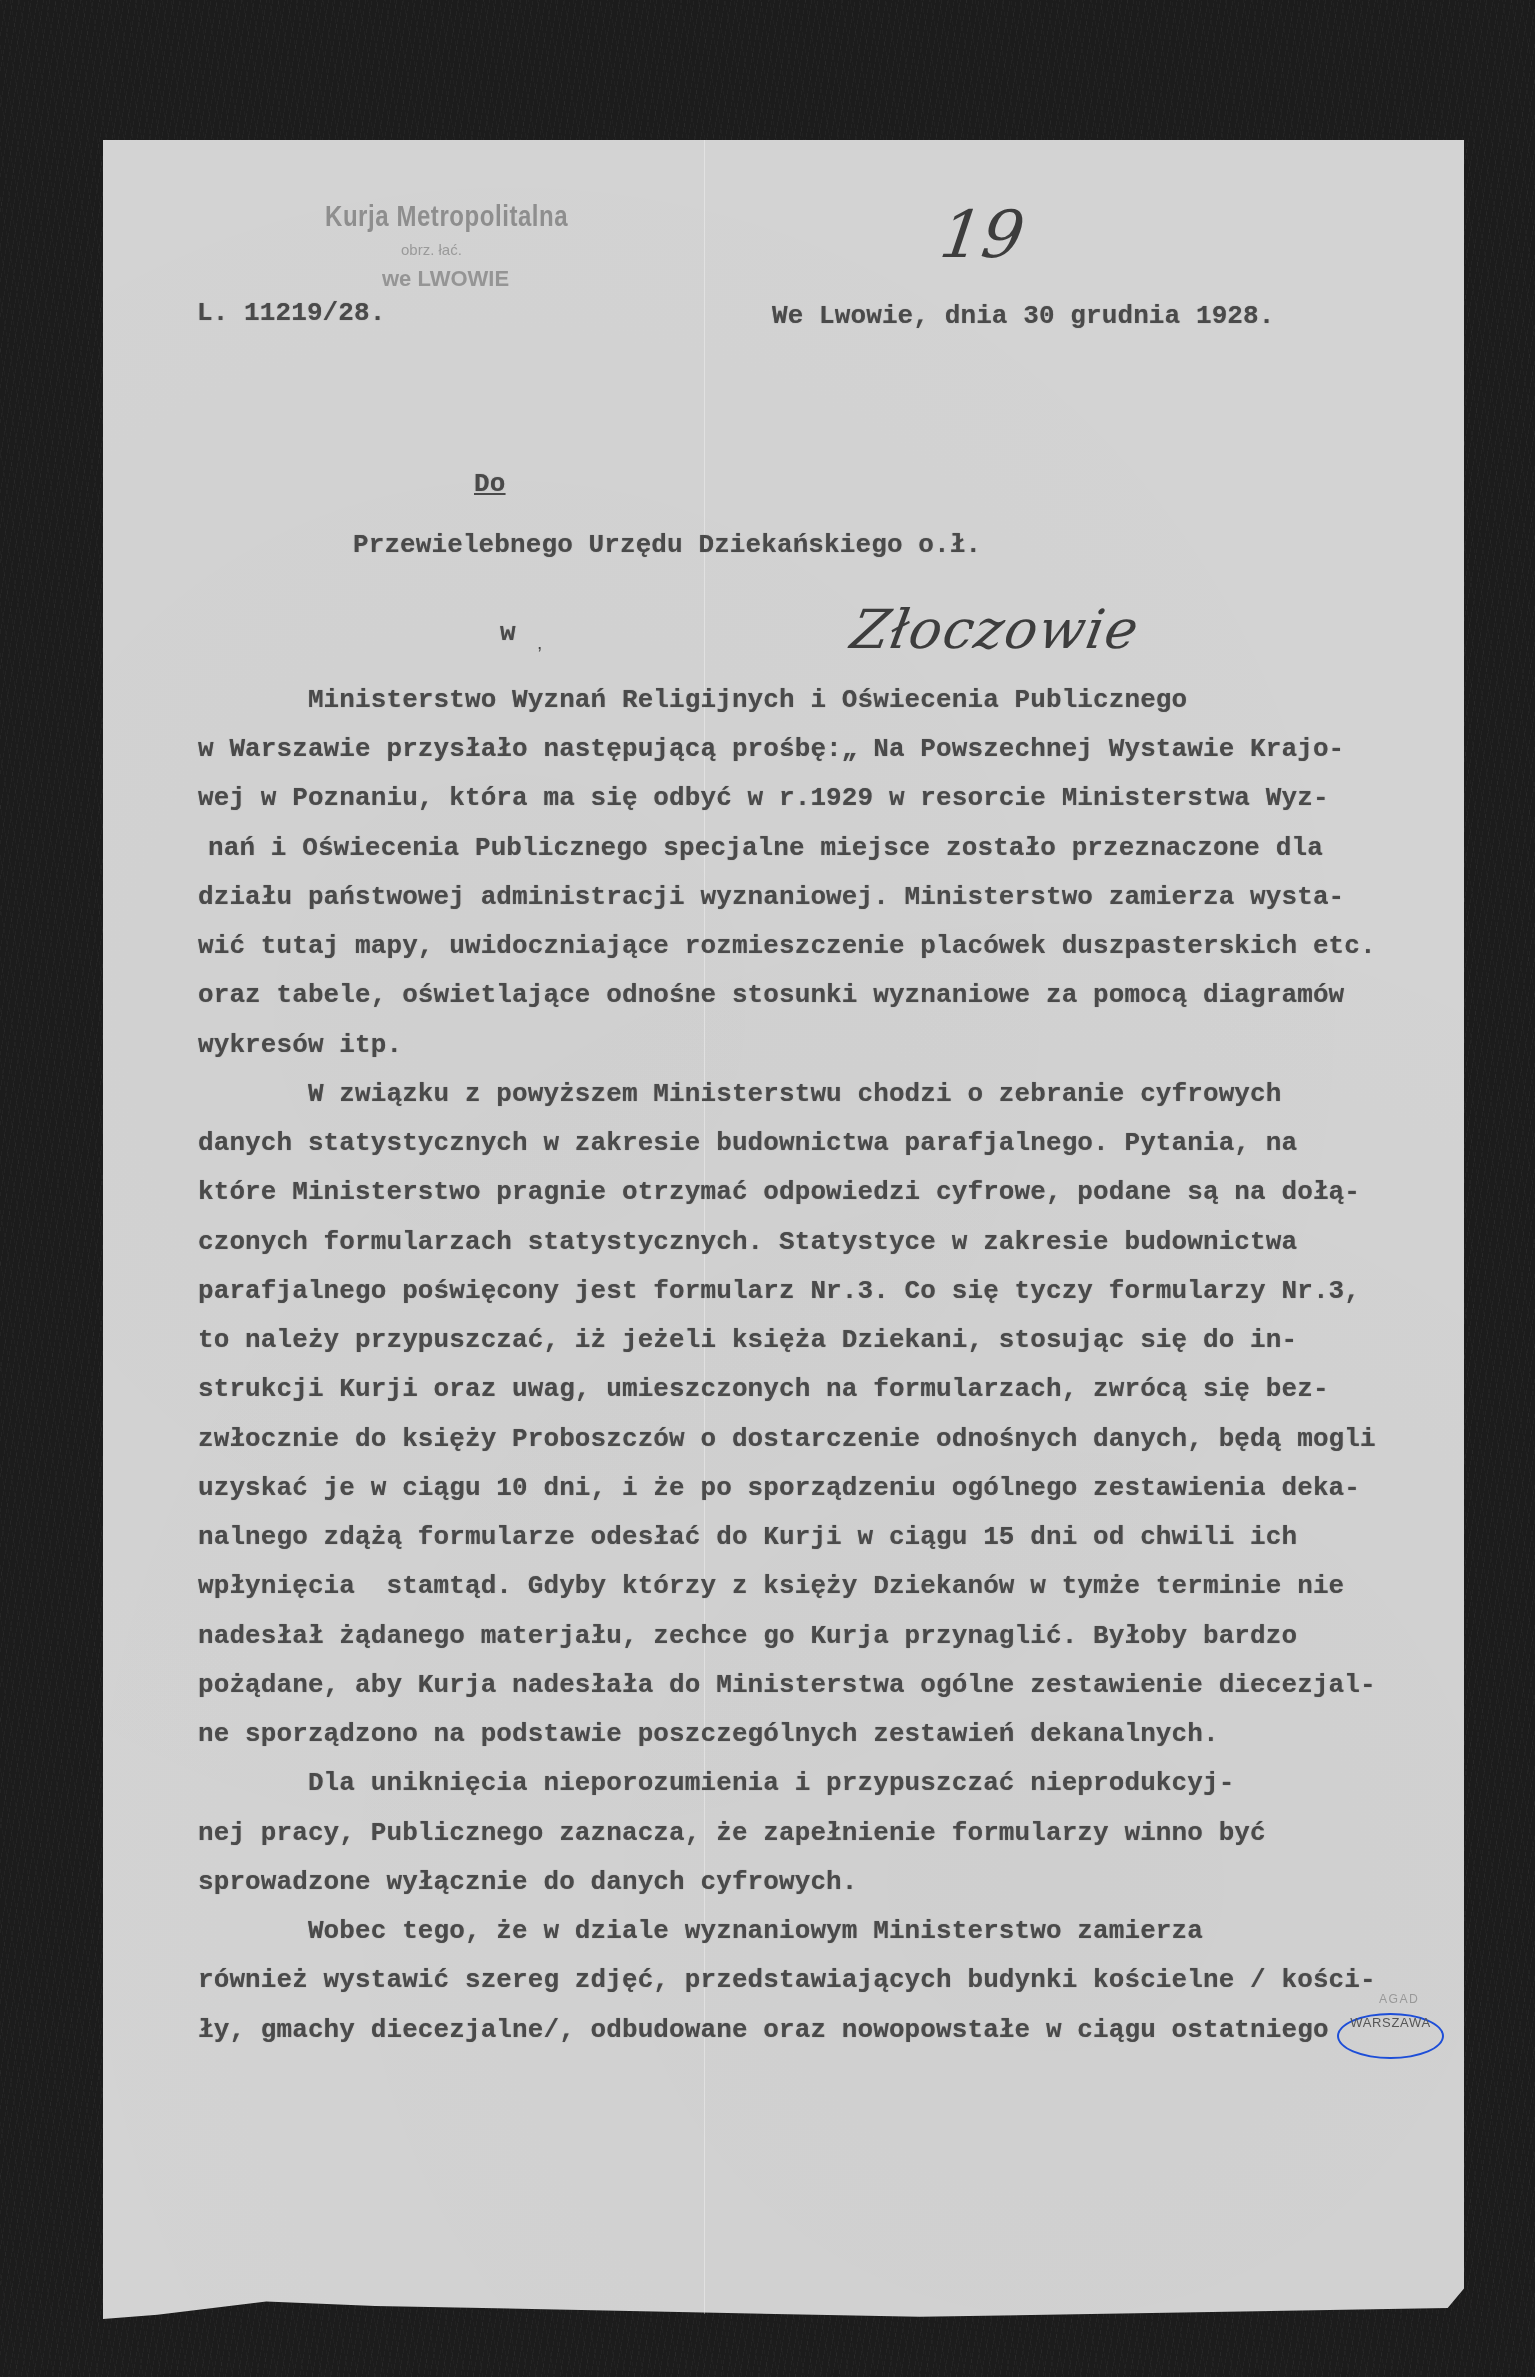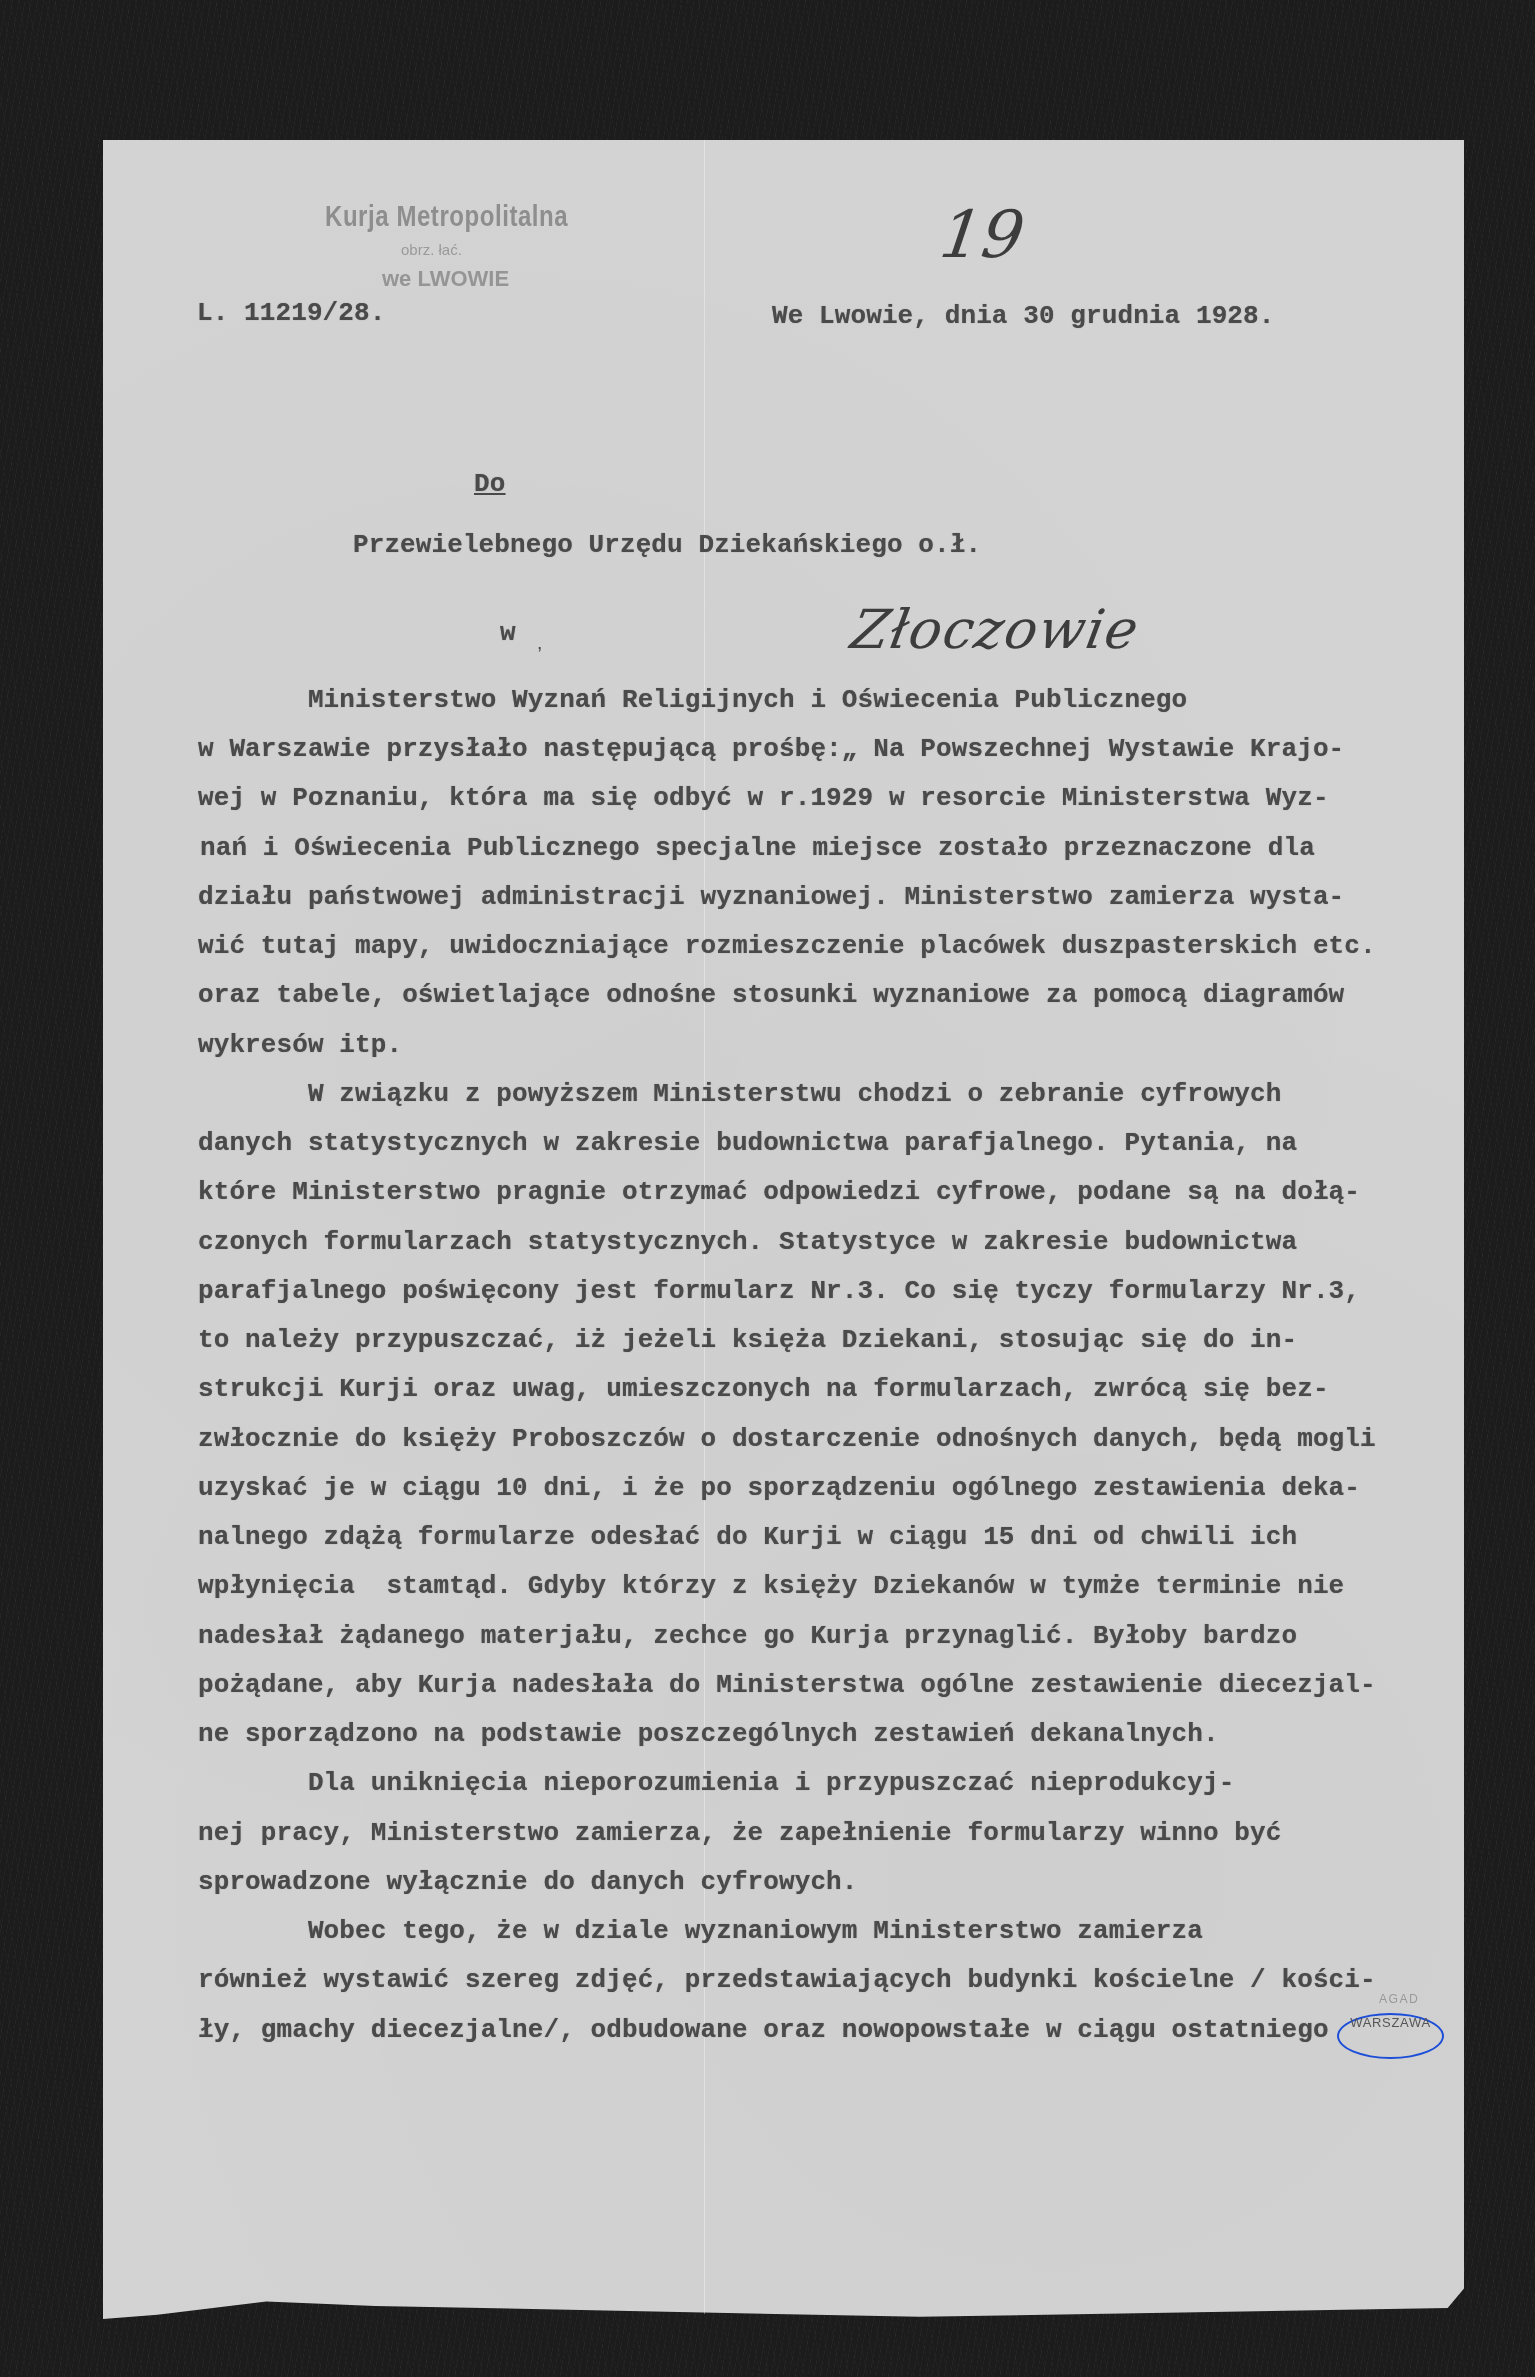--- a/index.html
+++ b/index.html
@@ -72,41 +72,41 @@
 <div class="tw" style="left:474px; top:469px;text-decoration:underline;">Do</div>
 <div class="tw" style="left:353px; top:530px;">Przewielebnego Urzędu Dziekańskiego o.ł.</div>
 <div class="mark" style="left:537px; top:632px; font-size:19px;">,</div>
 <div class="tw" style="left:500px; top:618px;">w</div>
 <div class="handwritten place">Złoczowie</div>
 
 <div id="body-lines">
     <div class="tw" style="left: 198px; top: 685px;">       Ministerstwo Wyznań Religijnych i Oświecenia Publicznego</div>
     <div class="tw" style="left: 198px; top: 734px;">w Warszawie przysłało następującą prośbę:„ Na Powszechnej Wystawie Krajo-</div>
     <div class="tw" style="left: 198px; top: 783px;">wej w Poznaniu, która ma się odbyć w r.1929 w resorcie Ministerstwa Wyz-</div>
-    <div class="tw" style="left: 200px; top: 833px;">nań i Oświecenia Publicznego specjalne miejsce zostało przeznaczone dla</div>
+    <div class="tw" style="left: 208px; top: 833px;">nań i Oświecenia Publicznego specjalne miejsce zostało przeznaczone dla</div>
     <div class="tw" style="left: 198px; top: 882px;">działu państwowej administracji wyznaniowej. Ministerstwo zamierza wysta-</div>
     <div class="tw" style="left: 198px; top: 931px;">wić tutaj mapy, uwidoczniające rozmieszczenie placówek duszpasterskich etc.</div>
     <div class="tw" style="left: 198px; top: 980px;">oraz tabele, oświetlające odnośne stosunki wyznaniowe za pomocą diagramów</div>
     <div class="tw" style="left: 198px; top: 1030px;">wykresów itp.</div>
     <div class="tw" style="left: 198px; top: 1079px;">       W związku z powyższem Ministerstwu chodzi o zebranie cyfrowych</div>
     <div class="tw" style="left: 198px; top: 1128px;">danych statystycznych w zakresie budownictwa parafjalnego. Pytania, na</div>
     <div class="tw" style="left: 198px; top: 1177px;">które Ministerstwo pragnie otrzymać odpowiedzi cyfrowe, podane są na dołą-</div>
     <div class="tw" style="left: 198px; top: 1227px;">czonych formularzach statystycznych. Statystyce w zakresie budownictwa</div>
     <div class="tw" style="left: 198px; top: 1276px;">parafjalnego poświęcony jest formularz Nr.3. Co się tyczy formularzy Nr.3,</div>
     <div class="tw" style="left: 198px; top: 1325px;">to należy przypuszczać, iż jeżeli księża Dziekani, stosując się do in-</div>
     <div class="tw" style="left: 198px; top: 1374px;">strukcji Kurji oraz uwag, umieszczonych na formularzach, zwrócą się bez-</div>
     <div class="tw" style="left: 198px; top: 1424px;">zwłocznie do księży Proboszczów o dostarczenie odnośnych danych, będą mogli</div>
     <div class="tw" style="left: 198px; top: 1473px;">uzyskać je w ciągu 10 dni, i że po sporządzeniu ogólnego zestawienia deka-</div>
     <div class="tw" style="left: 198px; top: 1522px;">nalnego zdążą formularze odesłać do Kurji w ciągu 15 dni od chwili ich</div>
     <div class="tw" style="left: 198px; top: 1571px;">wpłynięcia  stamtąd. Gdyby którzy z księży Dziekanów w tymże terminie nie</div>
     <div class="tw" style="left: 198px; top: 1621px;">nadesłał żądanego materjału, zechce go Kurja przynaglić. Byłoby bardzo</div>
     <div class="tw" style="left: 198px; top: 1670px;">pożądane, aby Kurja nadesłała do Ministerstwa ogólne zestawienie diecezjal-</div>
     <div class="tw" style="left: 198px; top: 1719px;">ne sporządzono na podstawie poszczególnych zestawień dekanalnych.</div>
     <div class="tw" style="left: 198px; top: 1768px;">       Dla uniknięcia nieporozumienia i przypuszczać nieprodukcyj-</div>
-    <div class="tw" style="left: 198px; top: 1818px;">nej pracy, Ministerstwo zamierza, że zapełnienie formularzy winno być</div>
+    <div class="tw" style="left: 198px; top: 1818px;">nej pracy, Publicznego zaznacza, że zapełnienie formularzy winno być</div>
     <div class="tw" style="left: 198px; top: 1867px;">sprowadzone wyłącznie do danych cyfrowych.</div>
     <div class="tw" style="left: 198px; top: 1916px;">       Wobec tego, że w dziale wyznaniowym Ministerstwo zamierza</div>
     <div class="tw" style="left: 198px; top: 1965px;">również wystawić szereg zdjęć, przedstawiających budynki kościelne / kości-</div>
     <div class="tw" style="left: 198px; top: 2015px;">ły, gmachy diecezjalne/, odbudowane oraz nowopowstałe w ciągu ostatniego</div>
   </div>
 
 <div class="archive-stamp-top">AGAD</div>
 <div class="archive-stamp">
   <span>WARSZAWA</span>
 </div>

